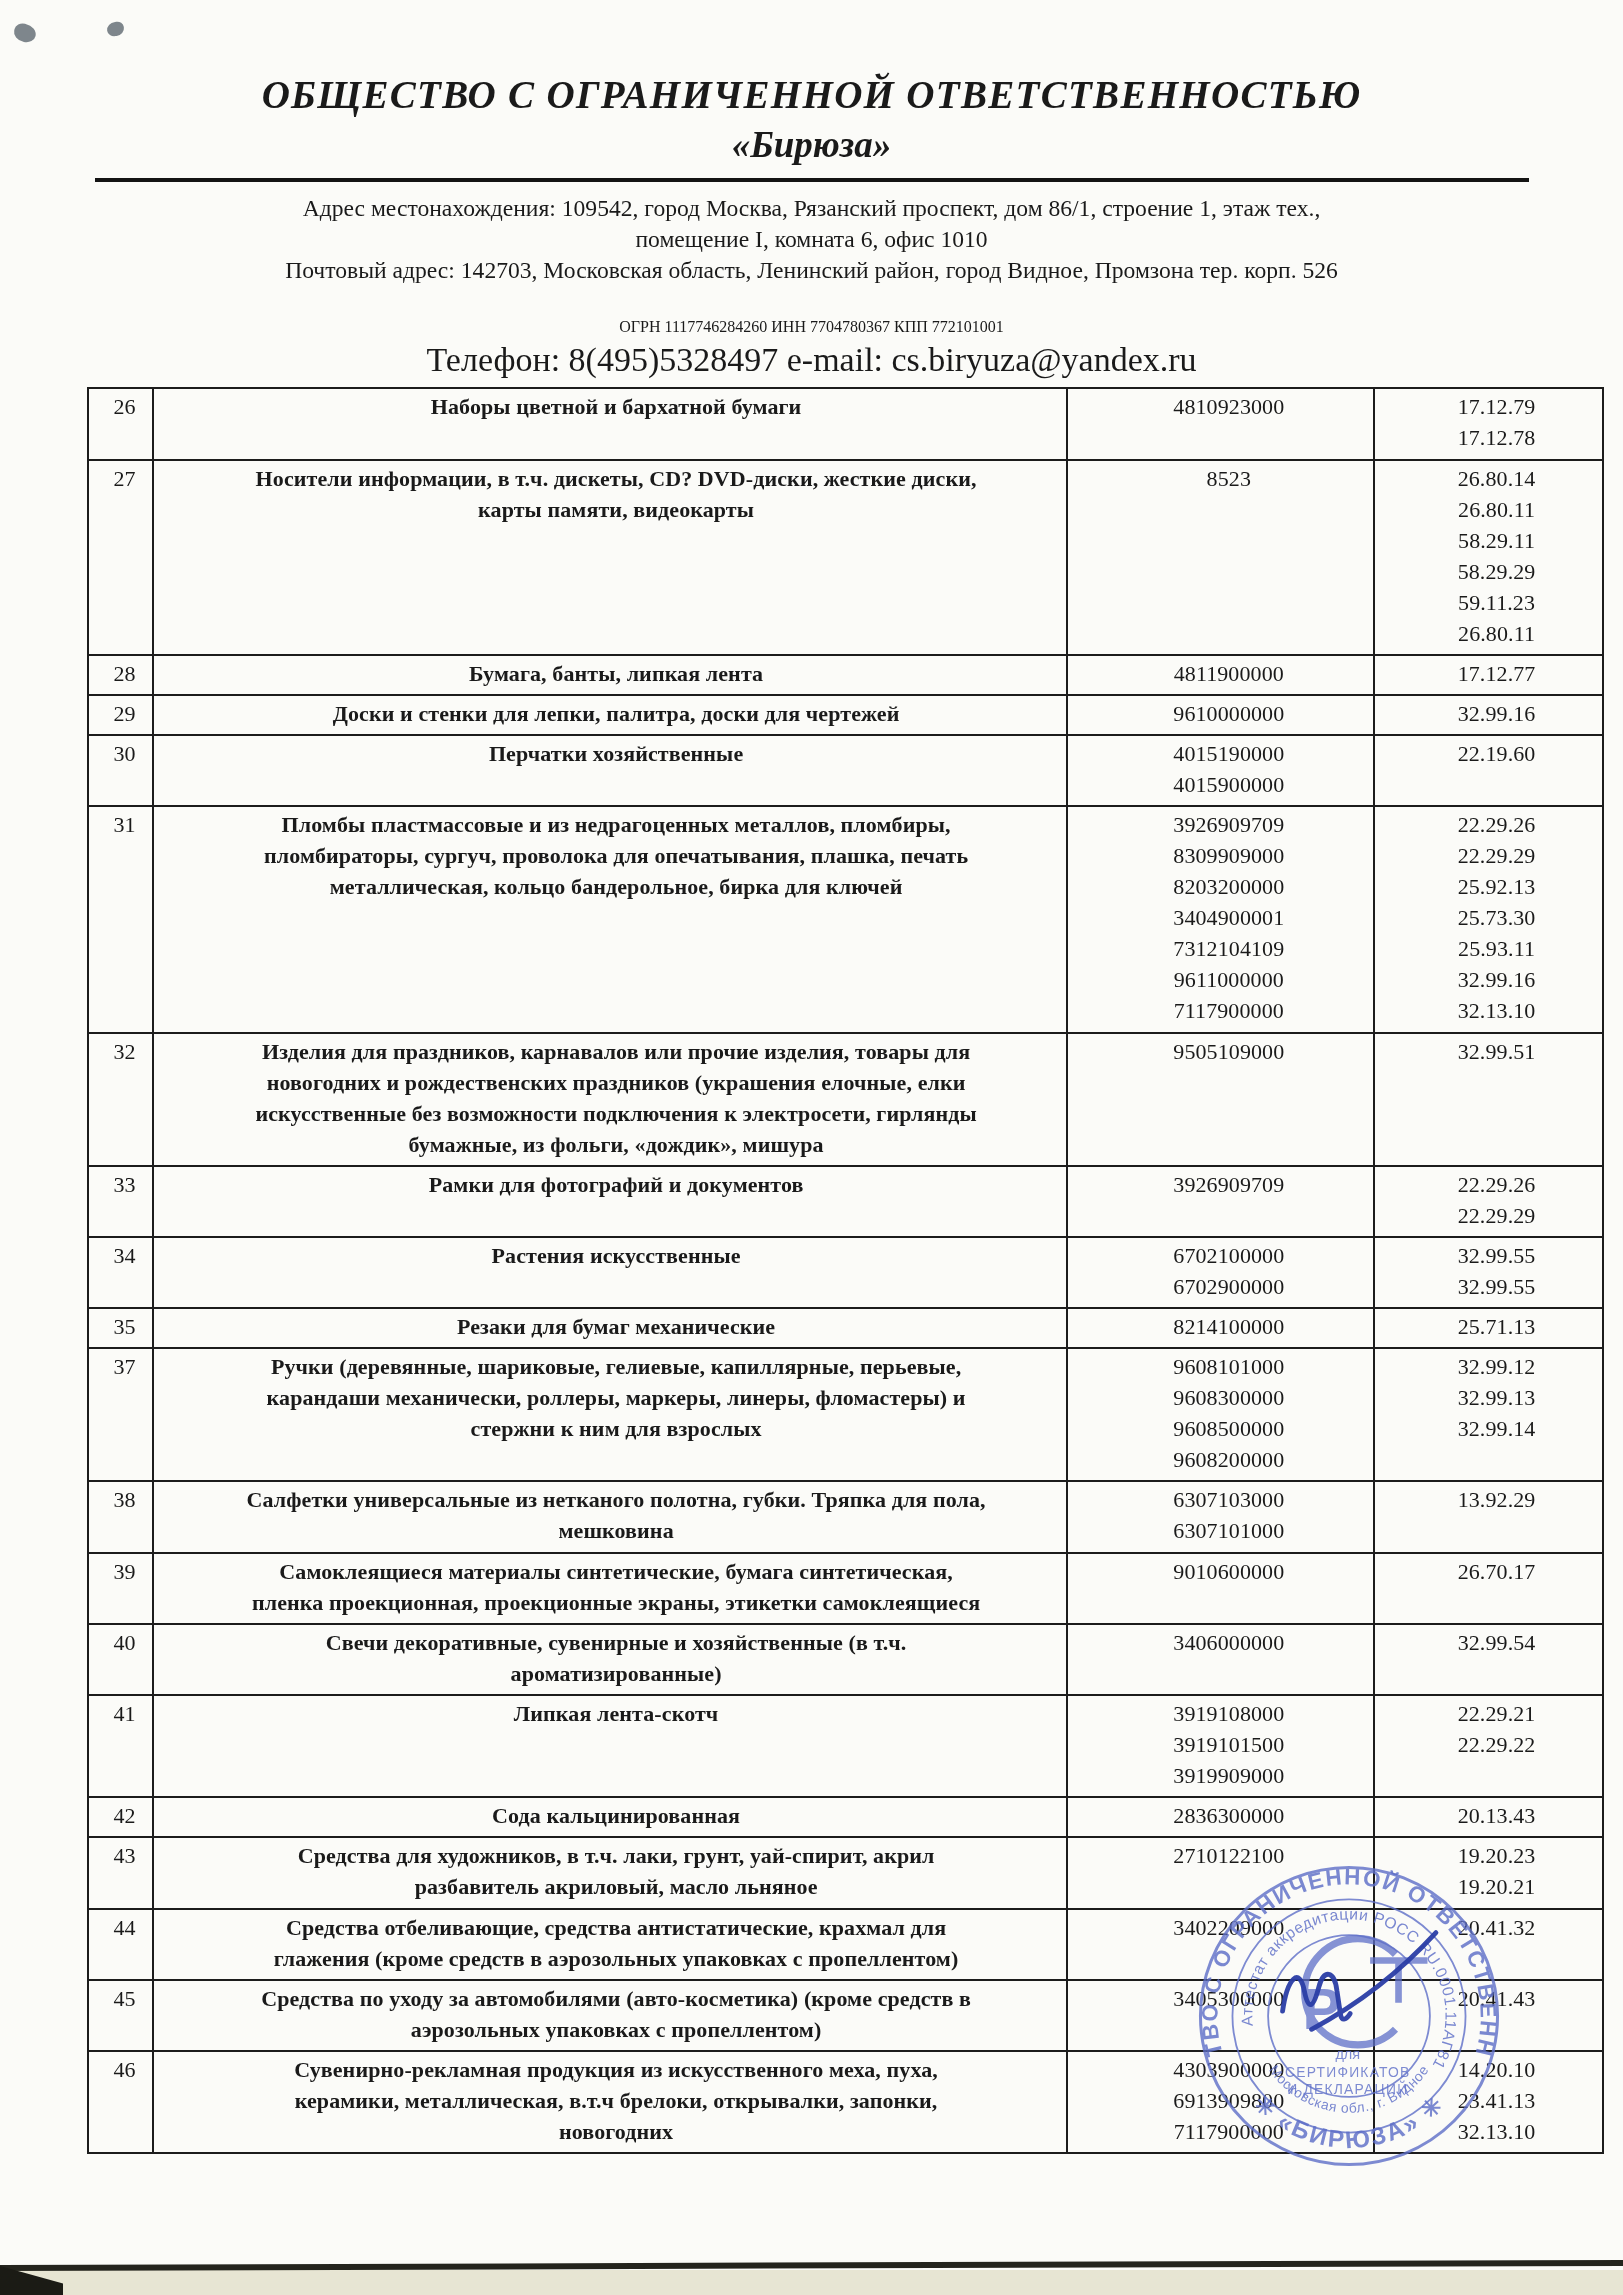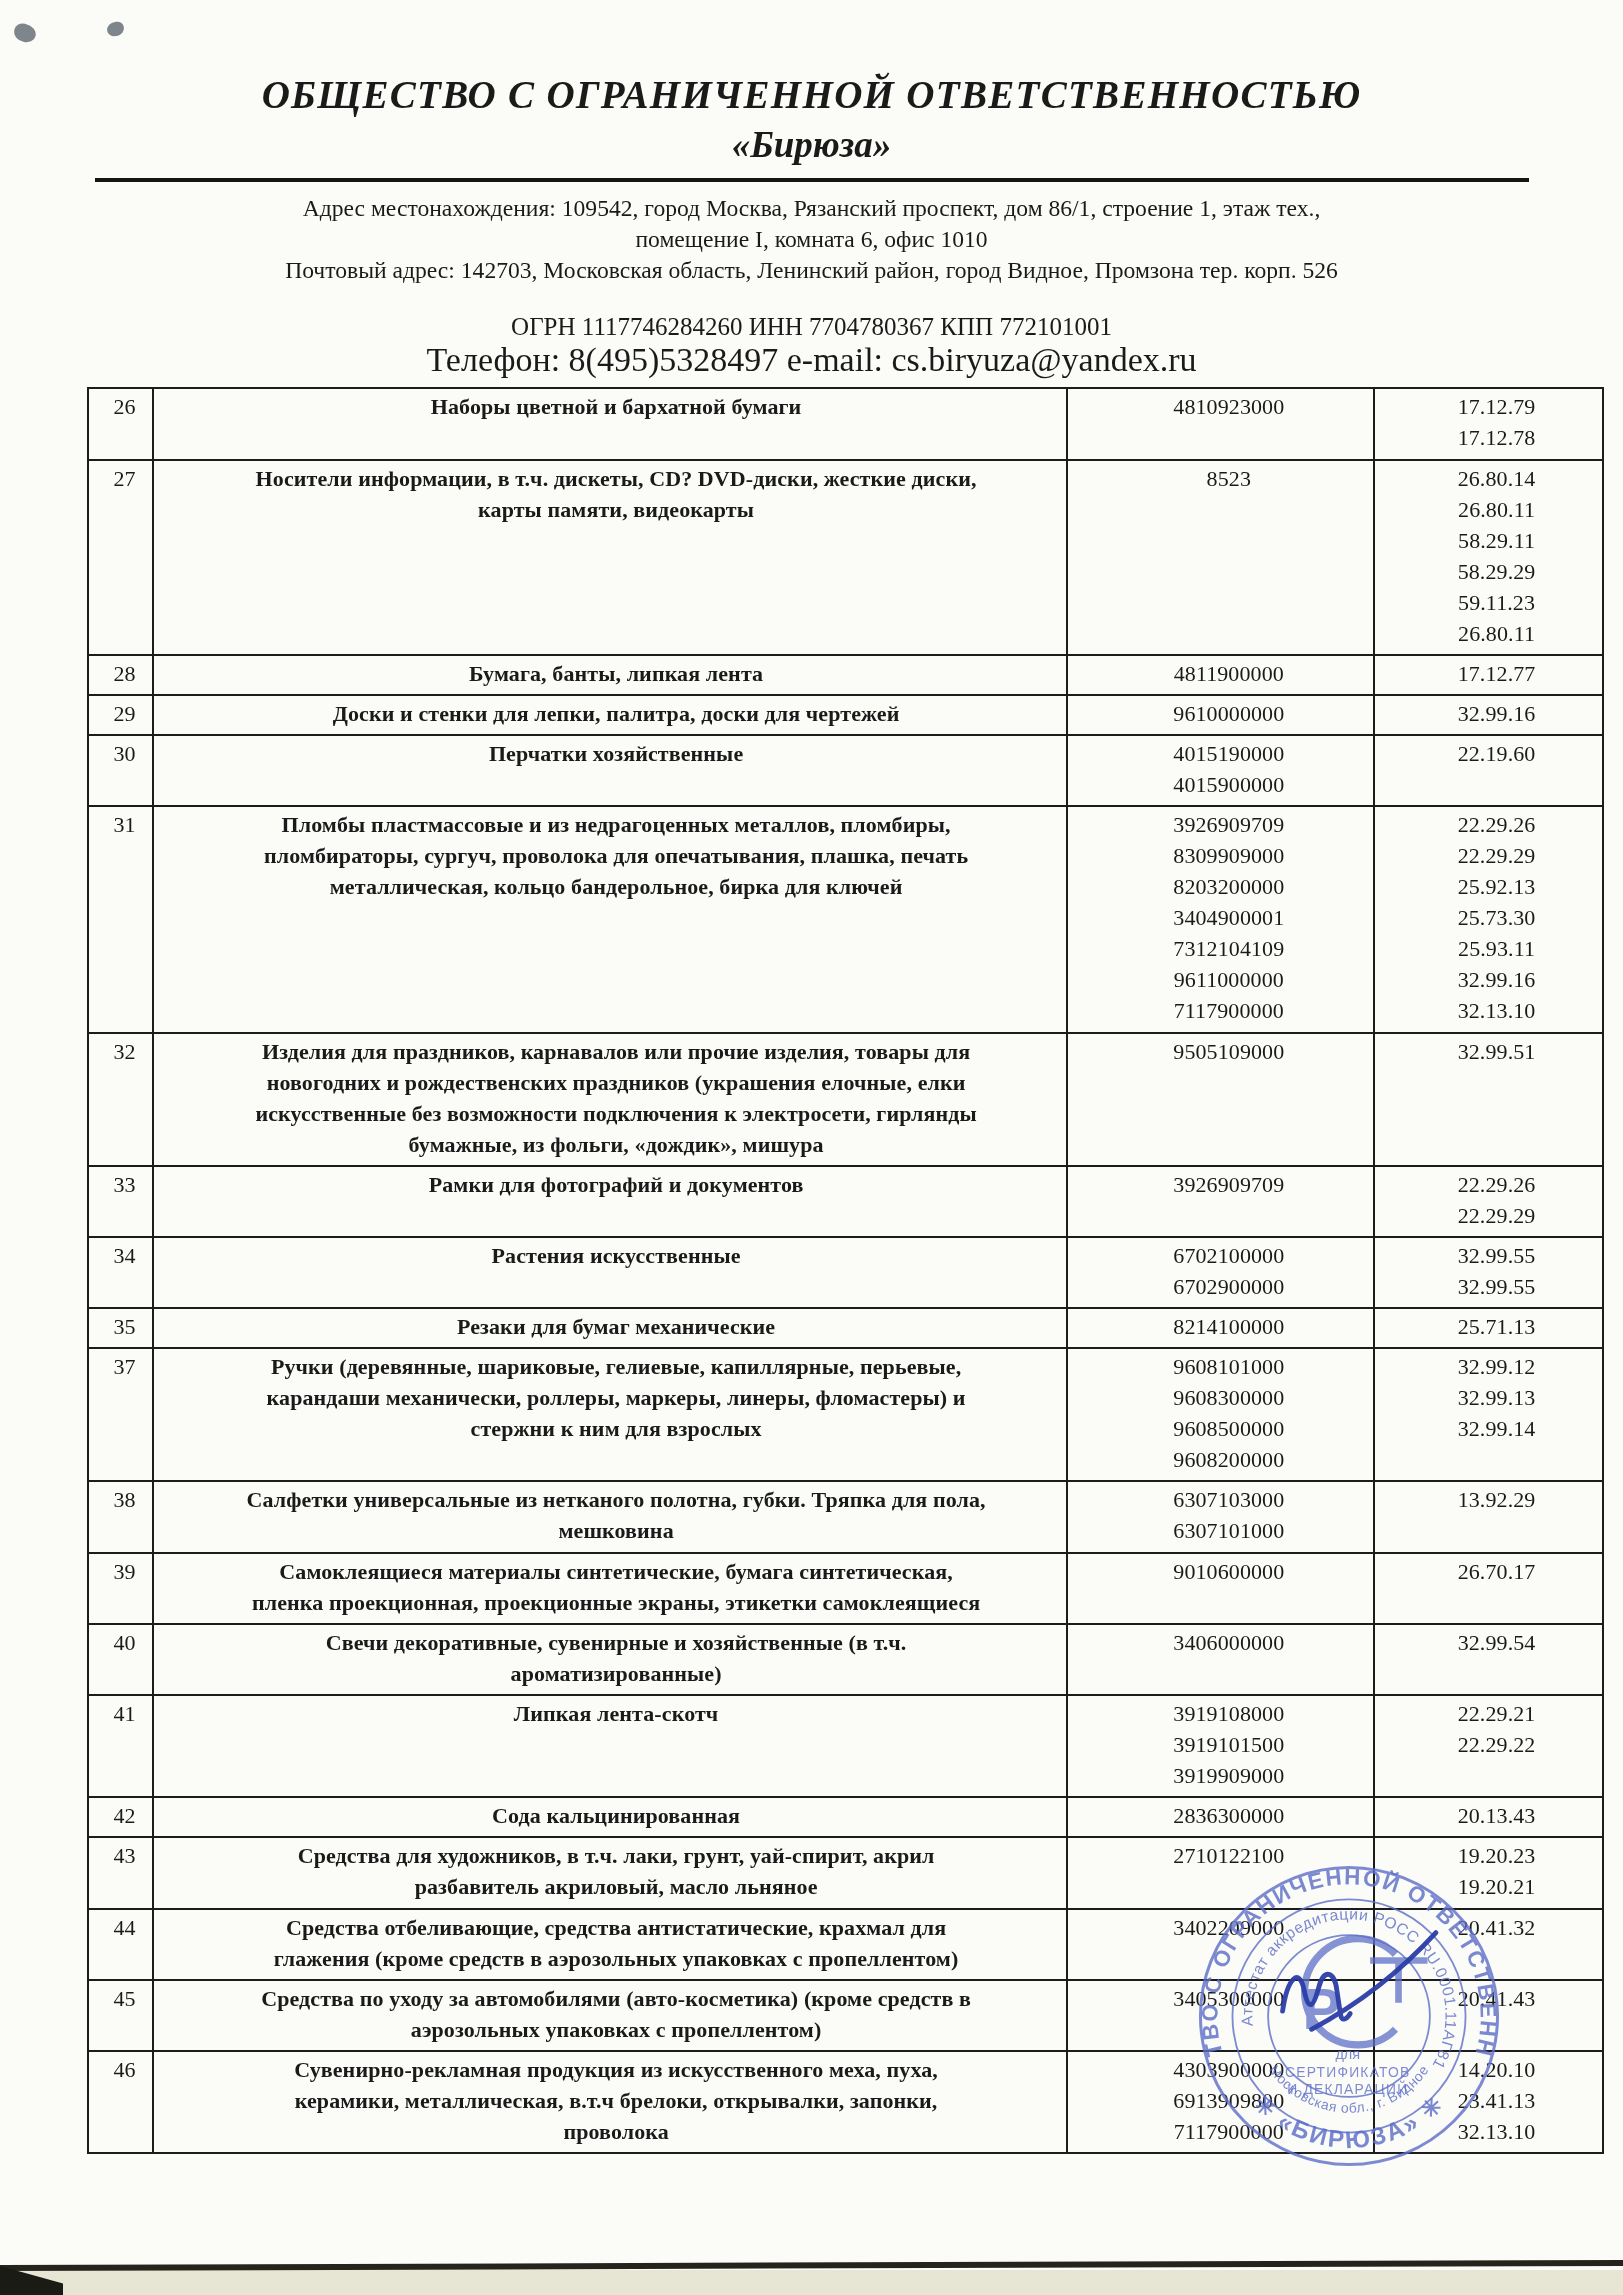--- a/index.html
+++ b/index.html
@@ -9,21 +9,21 @@
     font-family:"Liberation Serif","DejaVu Serif",serif;
   }
   .page{position:absolute;inset:0;}
   
   .hdr{text-align:center;}
   .company-type{padding-top:73px;font-size:39px;line-height:43px;font-weight:bold;font-style:italic;letter-spacing:1.3px;}
   .company-name{margin-top:7.9px;font-size:37px;line-height:41px;font-weight:bold;font-style:italic;}
   .rule{margin:13px auto 0 auto;width:1434px;height:4.6px;background:#141414;}
   .h-line{font-size:23.6px;line-height:31px;}
   .h-first{margin-top:10.5px;}
-  .reg-line{margin-top:23.6px;font-size:25px;line-height:33px;}
+  .reg-line{margin-top:23.6px;font-size:16px;line-height:33px;}
   .phone-line{font-size:34px;line-height:33px;}
   
   table.goods{border-collapse:collapse;table-layout:fixed;margin:11.8px 0 0 87px;text-align:center;}
   table.goods td{border:2.6px solid #1c1c1c;vertical-align:top;}
   .c-num{width:50px;padding:2px 2.6px 3.9px 10.5px;}
   .c-desc{width:890px;padding:2px 5.2px 5.2px 17px;font-weight:bold;}
   .c-code{width:279px;padding:2px 5.2px 5.2px 21px;}
   .c-class{width:203px;padding:2px 3.9px 5.2px 19.6px;}
   .line{font-size:22px;line-height:31px;white-space:nowrap;letter-spacing:0.1px;}
   
@@ -370,21 +370,21 @@
             <div class="line">20.41.43</div>
           </td>
         </tr>
         <tr>
           <td class="c-num">
             <div class="line">46</div>
           </td>
           <td class="c-desc">
             <div class="line">Сувенирно-рекламная продукция из искусственного меха, пуха,</div>
             <div class="line">керамики, металлическая, в.т.ч брелоки, открывалки, запонки,</div>
-            <div class="line">проволока</div>
+            <div class="line">новогодних</div>
           </td>
           <td class="c-code">
             <div class="line">4303900000</div>
             <div class="line">6913909800</div>
             <div class="line">7117900000</div>
           </td>
           <td class="c-class">
             <div class="line">14.20.10</div>
             <div class="line">23.41.13</div>
             <div class="line">32.13.10</div>

